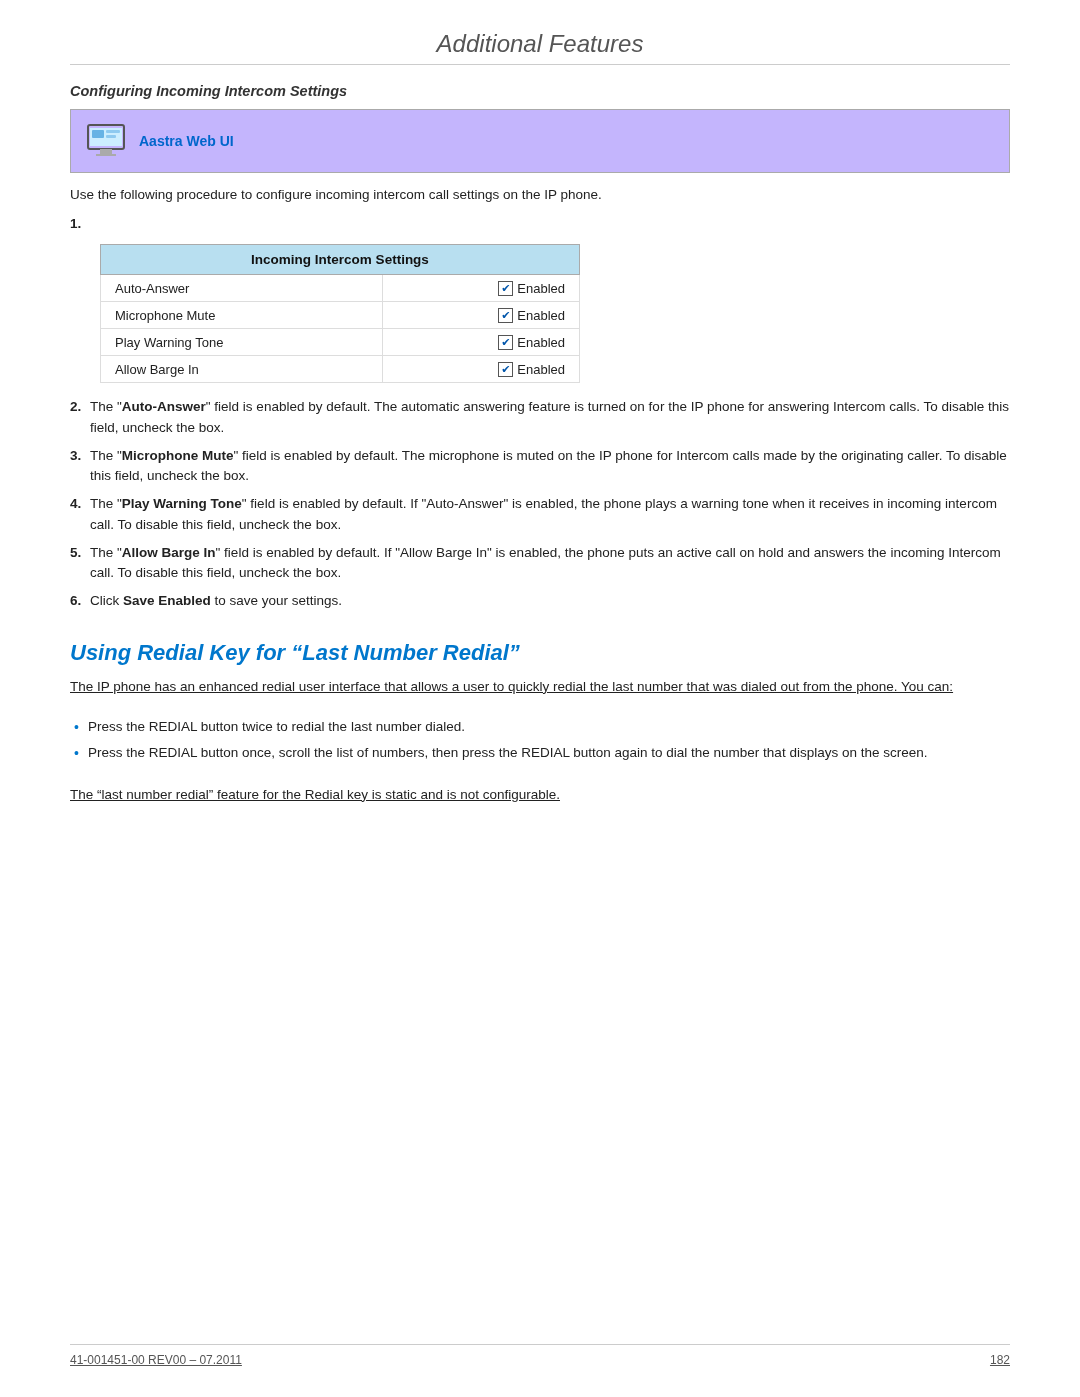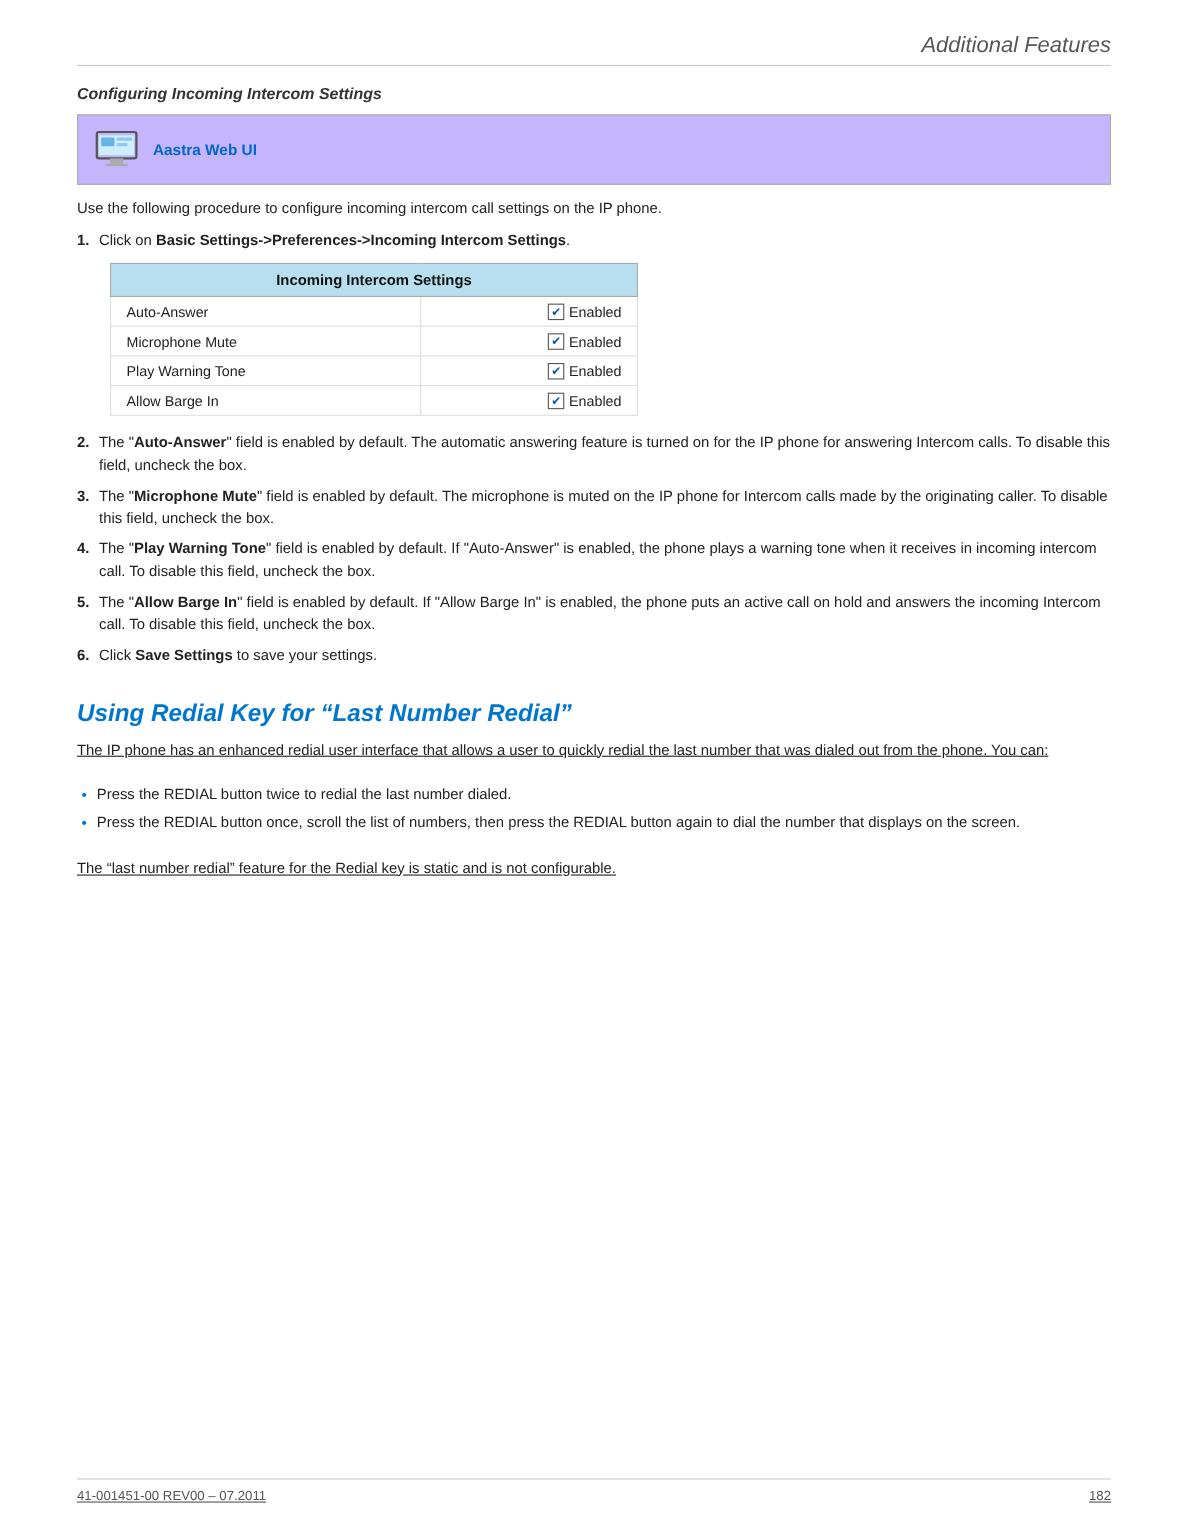--- a/index.html
+++ b/index.html
@@ -8,23 +8,23 @@
       font-size: 13.5px;
       color: #222;
       background: #fff;
       width: 1080px;
       min-height: 1397px;
       padding: 30px 70px 60px 70px;
       position: relative;
     }
 
     .page-header {
-      text-align: right;
+      text-align: center;
       font-style: italic;
-      font-size: 20px;
+      font-size: 24px;
       color: #555;
       margin-bottom: 8px;
       padding-bottom: 6px;
       border-bottom: 1px solid #ccc;
     }
 
     .section-title {
       font-style: italic;
       font-weight: bold;
       font-size: 14.5px;
@@ -217,23 +217,20 @@
     <rect x="21" y="10" width="14" height="3" rx="1" fill="#0077cc" opacity="0.3"></rect>
     <rect x="21" y="15" width="10" height="3" rx="1" fill="#0077cc" opacity="0.3"></rect>
   </svg>
   <span class="aastra-label">Aastra Web UI</span>
 </div>
 
 <p class="intro-text">Use the following procedure to configure incoming intercom call settings on the IP phone.</p>
 
 <div class="step-para">
   <span class="num">1.</span>
-  <span>
-    Click on <strong>Basic Settings-&gt;Preferences-&gt;Incoming Intercom Settings</strong><span>.</span>
-  </span>
 </div>
 
 <div class="settings-table-wrapper">
   <table class="settings-table">
     <thead>
       <tr>
         <th colspan="2">Incoming Intercom Settings</th>
       </tr>
     </thead>
     <tbody id="settings-table-body">
@@ -293,21 +290,21 @@
 <div class="step-para">
   <span class="num">5.</span>
   <span>
     The "<strong>Allow Barge In</strong>" field is enabled by default. If "Allow Barge In" is enabled, the phone puts an active call on hold and answers the incoming Intercom call. To disable this field, uncheck the box.
   </span>
 </div>
 
 <div class="step-para">
   <span class="num">6.</span>
   <span>
-    Click <strong>Save Settings</strong> to save your settings.
+    Click <strong>Save Enabled</strong> to save your settings.
   </span>
 </div>
 
 <div class="section-heading">Using Redial Key for “Last Number Redial”</div>
 
 <p class="body-text">The IP phone has an enhanced redial user interface that allows a user to quickly redial the last number that was dialed out from the phone. You can:</p>
 
 <ul class="bullet-list" id="bullet-list">
 <li>Press the REDIAL button twice to redial the last number dialed.</li>
     <li>Press the REDIAL button once, scroll the list of numbers, then press the REDIAL button again to dial the number that displays on the screen.</li>

